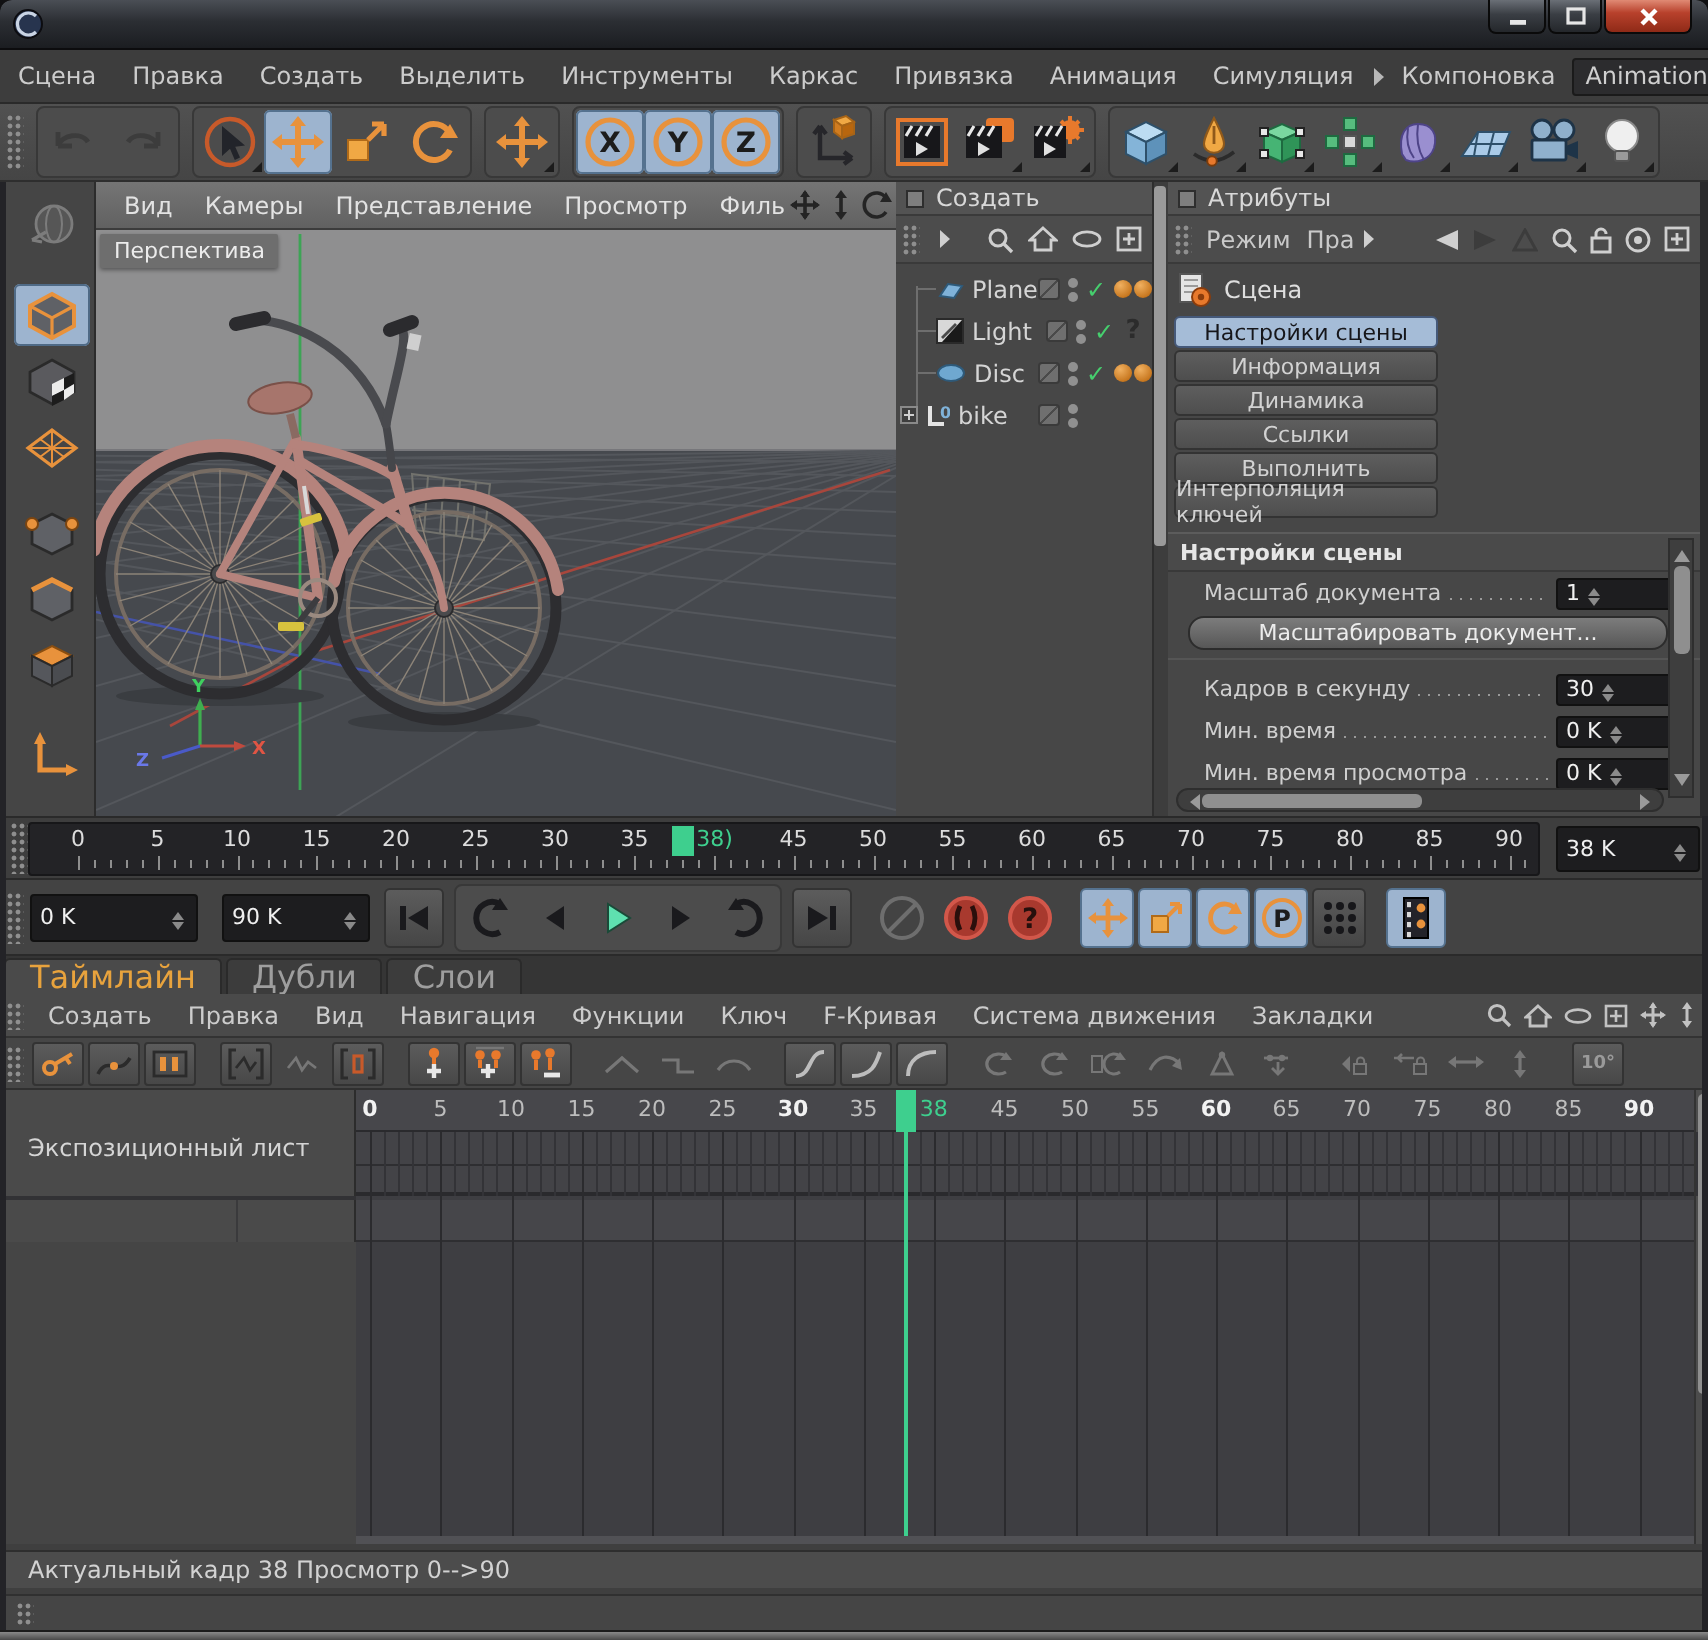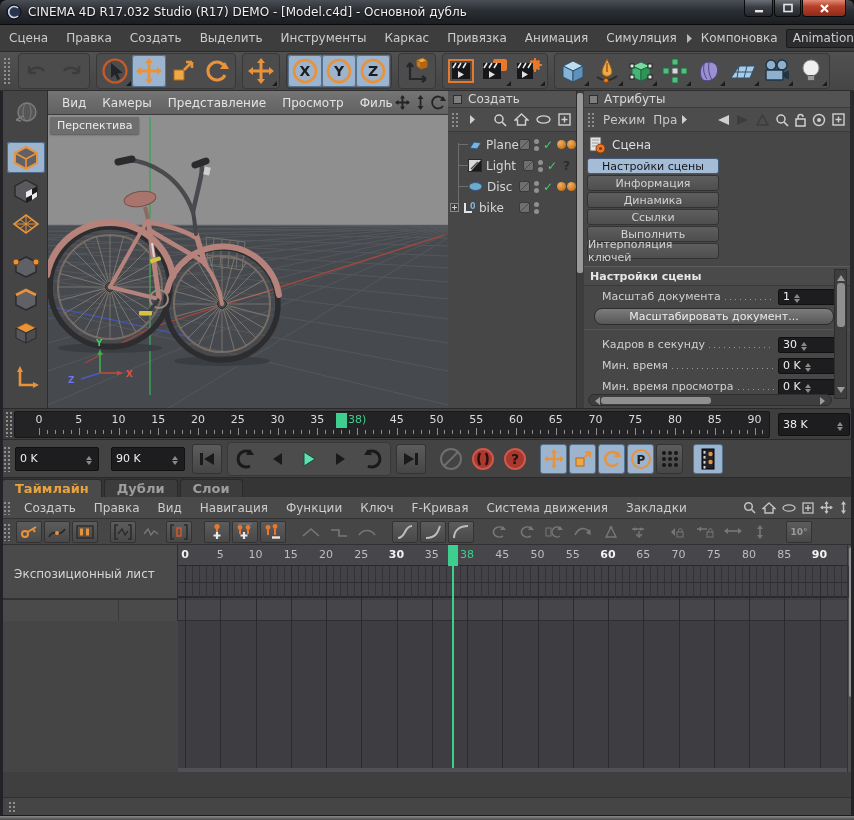--- a/index.html
+++ b/index.html
@@ -112,22 +112,22 @@
     background:linear-gradient(#5c5c5c,#464646);border:1px solid #333;
     display:flex;align-items:center;justify-content:center;}
   .pbtn.plain{background:none;border-color:transparent;}
   .pbtn.on{background:#9db4cf;border-color:#55728f;}
   #range{width:180px;height:26px;background:#2c2c2e;border:1px solid #1a1a1a;border-radius:3px;padding:2px;}
   #range .inner{height:100%;background:linear-gradient(#707070,#4c4c4c);border-radius:2px;
     display:flex;align-items:center;justify-content:space-between;padding:0 5px;color:#dadada;font-size:11px;}
 
   
   #tabsrow{left:0;top:478px;width:854px;height:19px;background:#353535;display:flex;align-items:flex-end;}
-  .ttab{height:18px;padding:0 12px;display:flex;align-items:center;font-size:13px;color:#9e9e9e;
-    background:#3c3c3c;border:1px solid #2a2a2a;border-bottom:none;border-radius:3px 3px 0 0;margin-left:2px;font-weight:bold;}
+  .ttab{height:18px;padding:0 12px;display:flex;align-items:center;font-size:16px;color:#9e9e9e;
+    background:#3c3c3c;border:1px solid #2a2a2a;border-bottom:none;border-radius:3px 3px 0 0;margin-left:2px;}
   .ttab.on{background:#4a4a4a;color:#e8a33d;}
   #tmenu{left:0;top:497px;width:854px;height:22px;background:#4a4a4a;border-bottom:1px solid #333;
     display:flex;align-items:center;}
   #ttool{left:0;top:519px;width:854px;height:26px;background:#464646;border-bottom:1px solid #303030;
     display:flex;align-items:center;}
   .tico{position:relative;width:26px;height:22px;margin:0 1px;border-radius:2px;
     display:flex;align-items:center;justify-content:center;}
   .tico.raised{background:linear-gradient(#5c5c5c,#484848);border:1px solid #333;}
   .tgap{width:10px;}
 
@@ -151,21 +151,20 @@
 </head>
 <body>
 
 <div id="win">
 
   <div id="titlebar" class="abs">
     <svg width="16" height="16" style="margin-left:6px">
       <circle cx="8" cy="8" r="7" fill="#27344e" stroke="#0c0c10"></circle>
       <path d="M12 4 A5.5 5.5 0 1 0 12 12" fill="none" stroke="#c9d4e4" stroke-width="1.6"></path>
     </svg>
-    <span id="title-text">CINEMA 4D R17.032 Studio (R17) DEMO - [Model.c4d] - Основной дубль</span>
     <div id="caps">
       <div class="capbtn" style="width:29px">
         <svg width="10" height="9">
             <rect x="1" y="6" width="8" height="2.4" fill="#e6e6e6"></rect>
           </svg>
       </div>
       <div class="capbtn" style="width:27px">
         <svg width="10" height="10">
             <rect x="1" y="1.5" width="8" height="7" fill="none" stroke="#e6e6e6" stroke-width="1.6"></rect>
           </svg>
@@ -1408,20 +1407,23 @@
       <div style="position:absolute;left:14px;top:22px;color:#d5d5d5;font-size:12px;">Экспозиционный лист</div>
       <div style="position:absolute;left:0;top:53px;width:178px;height:2px;background:#323235;"></div>
       <div style="position:absolute;left:118px;top:55px;width:1px;height:172px;background:#3a3a3c;"></div>
       <div style="position:absolute;left:0;top:76px;width:178px;height:151px;background:#454545;"></div>
     </div>
     <div style="position:absolute;left:847px;top:0;width:7px;height:227px;background:#4c4c4c;border-left:1px solid #333;">
       <div class="thumb" style="position:absolute;left:1px;top:2px;width:5px;height:150px;"></div>
     </div>
   </div>
 
+  <div id="statusbar" class="abs">
+    <span class="txt" style="margin-left:14px;font-size:12px;color:#d2d2d2">Актуальный кадр  38   Просмотр  0--&gt;90</span>
+  </div>
   <div id="bottombar" class="abs">
     <div class="grip" style="height:12px;margin-left:8px"></div>
   </div>
   <div id="winbottom" class="abs"></div>
 
   <div class="abs wedge" style="left:0;top:91px;width:3px;height:724px;"></div>
   <div class="abs wedge" style="left:851px;top:408px;width:3px;height:407px;"></div>
 
 </div>
 

